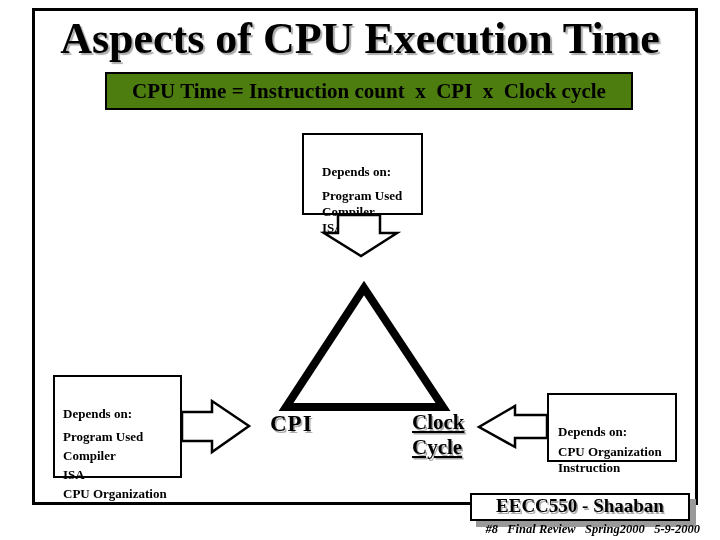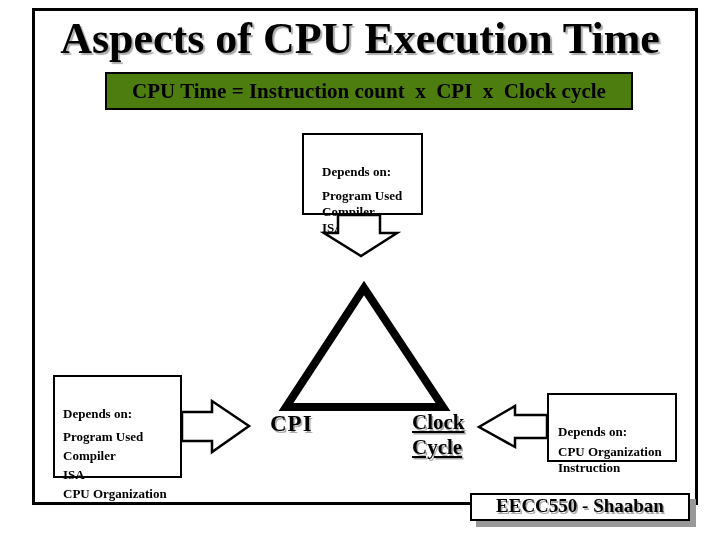--- a/index.html
+++ b/index.html
@@ -184,14 +184,15 @@
     <polygon points="547,415 515,415 515,406 479,427 515,447 515,438 547,438" fill="#ffffff" stroke="#000000" stroke-width="2.5" stroke-linejoin="miter"></polygon>
   </svg>
 
   <div id="cpi-label" class="abs">CPI</div>
   <div id="clock-cycle-label" class="abs">Clock Cycle</div>
 
   <div id="footer-course-shadow" class="abs"></div>
   <div id="footer-course-box" class="abs">
     <span class="course-text">EECC550 - Shaaban</span>
   </div>
+  <div id="footer-meta" class="abs">#8   Final Review   Spring2000   5-9-2000</div>
 
 </div>
 
 </body></html>

